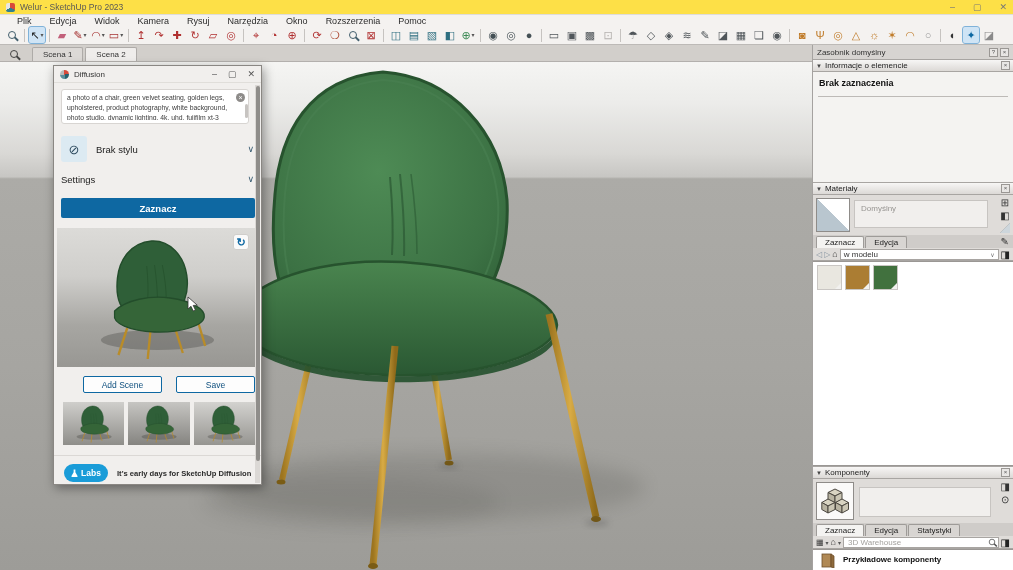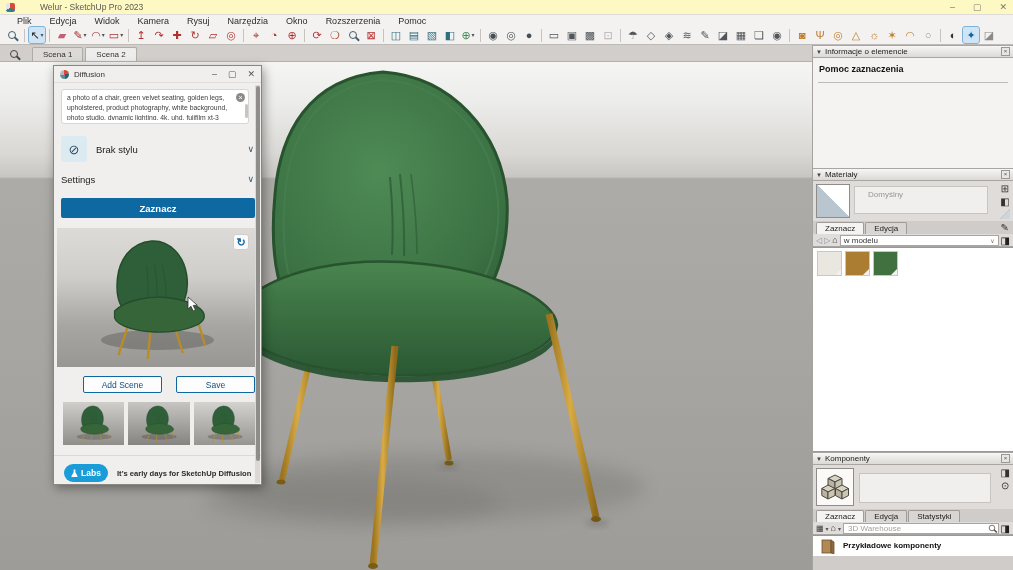--- a/index.html
+++ b/index.html
@@ -1,20 +1,20 @@
 <!DOCTYPE html>
 <html><head>
 <meta charset="utf-8">
 <style>
   html,body{margin:0;padding:0;background:#777;}
   *{box-sizing:border-box;font-family:"Liberation Sans",sans-serif;}
   .screen{position:relative;width:1013px;height:570px;background:#f2f0ee;overflow:hidden;}
 
   
-  .titlebar{position:absolute;left:0;top:0;width:100%;height:15px;background:#fef9c3;display:flex;align-items:center;padding:0 6px;border-bottom:1px solid #dedcda;gap:20px;}
+  .titlebar{position:absolute;left:0;top:0;width:100%;height:15px;background:#fde047;display:flex;align-items:center;padding:0 6px;border-bottom:1px solid #dedcda;}
   .app-logo{width:9px;height:9px;border-radius:2px;background:conic-gradient(#d84a3a 0 120deg,#2f7f8f 0 240deg,#e8e6e4 0);margin-right:5px;flex:none;}
   .title-text{font-size:8.5px;color:#5a5856;}
   .win-controls{margin-left:auto;display:flex;gap:18px;align-items:center;}
   .win-btn{font-size:9px;color:#777;line-height:9px;cursor:default;}
 
   
   .menubar{position:absolute;left:0;top:15px;width:100%;height:11px;background:#f4f2f0;display:flex;align-items:center;padding:0 8px;gap:0;}
   .menu-item{font-size:9px;color:#2b2b2b;padding:0 9px;}
 
   
@@ -48,21 +48,21 @@
   .sec-title{font-size:8px;color:#222;}
   .sec-close{margin-left:auto;}
   .panel-body{background:#f4f3f1;position:relative;}
   .entity-body{height:110px;}
   .no-selection{position:absolute;left:6px;top:6px;font-weight:bold;font-size:9px;color:#111;}
   .entity-line{position:absolute;left:5px;right:5px;top:24px;height:1px;background:#bdbab7;}
 
   .mat-tools{height:40px;background:#dfdcd9;position:relative;}
   .mat-preview{position:absolute;left:3px;top:3px;width:34px;height:34px;border:1px solid #8f8c89;background:linear-gradient(45deg,#b9c6cf 50%,#ffffff 50%);}
   .name-box{position:absolute;left:41px;top:5px;width:134px;height:28px;background:#f1efed;border:1px solid #c7c4c1;}
-  .name-box span{position:absolute;left:13px;top:3px;color:#979592;font-size:8px;}
+  .name-box span{position:absolute;left:6px;top:3px;color:#979592;font-size:8px;}
   .icon-col{position:absolute;right:3px;top:2px;display:flex;flex-direction:column;align-items:center;gap:2px;}
   .mini-icon{font-size:10px;line-height:11px;color:#333;}
   .sample-tri{width:0;height:0;border-left:10px solid transparent;border-bottom:10px solid #cdd6dc;filter:drop-shadow(0 0 0.5px #888);}
   .tab-row{height:13px;display:flex;align-items:flex-end;padding-left:3px;background:#cfccc9;position:relative;}
   .ui-tab{font-size:8px;color:#222;padding:1px 8px;background:#d8d5d2;border:1px solid #9e9b98;border-bottom:none;border-radius:2px 2px 0 0;margin-right:1px;}
   .ui-tab.active{background:#f4f3f1;}
   .tab-row .right-icon{position:absolute;right:4px;top:1px;font-size:10px;color:#333;}
   .nav-row{height:13px;background:#dfdcd9;display:flex;align-items:center;padding:0 3px;gap:2px;border-bottom:1px solid #a8a5a2;}
   .nav-arrow{font-size:8px;color:#8a97a3;}
   .home-glyph{font-size:9px;color:#222;}
@@ -267,28 +267,35 @@
           <path d="M395,284 L373,503" stroke="url(#legG)" stroke-width="7" fill="none"></path>
           <ellipse cx="373" cy="504" rx="5" ry="3" fill="#7a5c15"></ellipse>
           <path d="M549,252 L596,455" stroke="url(#legG)" stroke-width="7" fill="none"></path>
           <ellipse cx="596" cy="457" rx="5" ry="3" fill="#7a5c15"></ellipse>
           <ellipse cx="597" cy="461" rx="12" ry="3.5" fill="#333" opacity="0.22" filter="url(#soft2)"></ellipse>
         </svg>
       </div>
     </div>
 
     <div class="sidebar">
+      <div class="tray-header">
+        <span class="tray-title">Zasobnik domyślny</span>
+        <span class="tray-btns">
+          <span class="sq-btn">?</span>
+          <span class="sq-btn">×</span>
+        </span>
+      </div>
 
       <div class="sec-header">
         <span class="sec-arrow">▼</span>
         <span class="sec-title">Informacje o elemencie</span>
         <span class="sq-btn sec-close">×</span>
       </div>
       <div class="panel-body entity-body">
-        <span class="no-selection">Pomoc zaznaczenia</span>
+        <span class="no-selection">Brak zaznaczenia</span>
         <span class="entity-line"></span>
       </div>
 
       <div class="sec-header">
         <span class="sec-arrow">▼</span>
         <span class="sec-title">Materiały</span>
         <span class="sq-btn sec-close">×</span>
       </div>
       <div class="mat-tools">
         <span class="mat-preview"></span>

